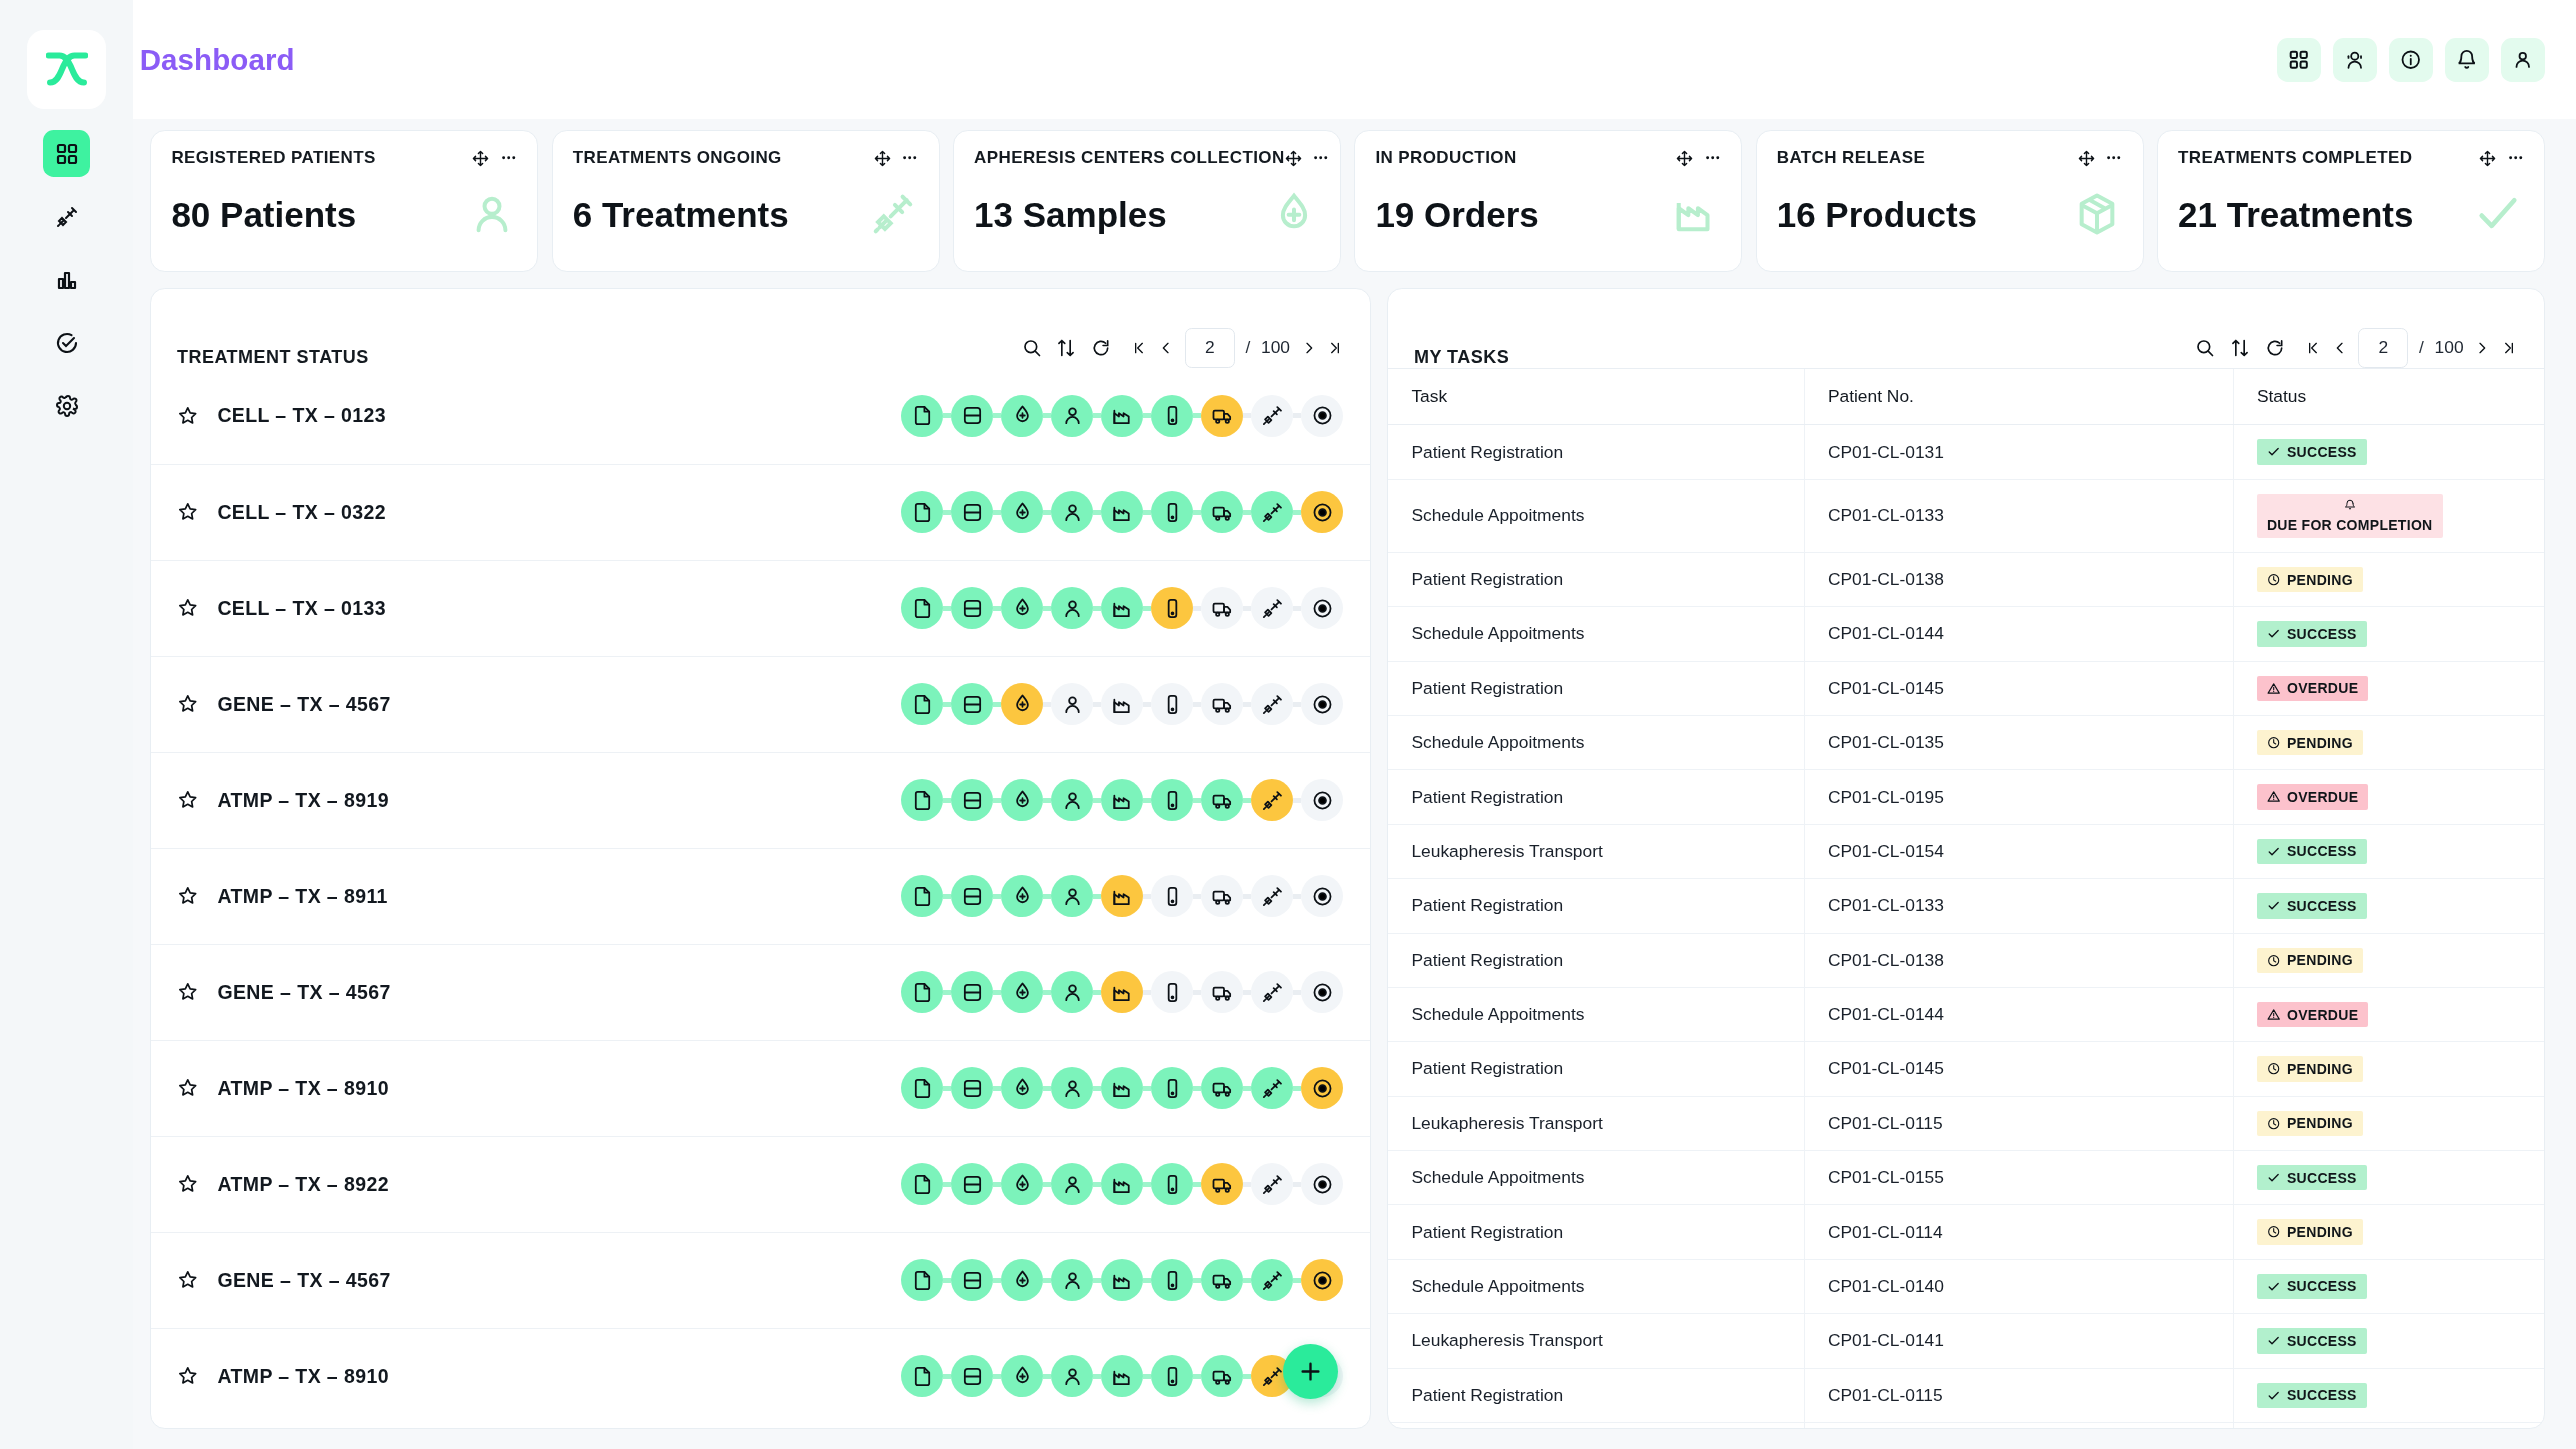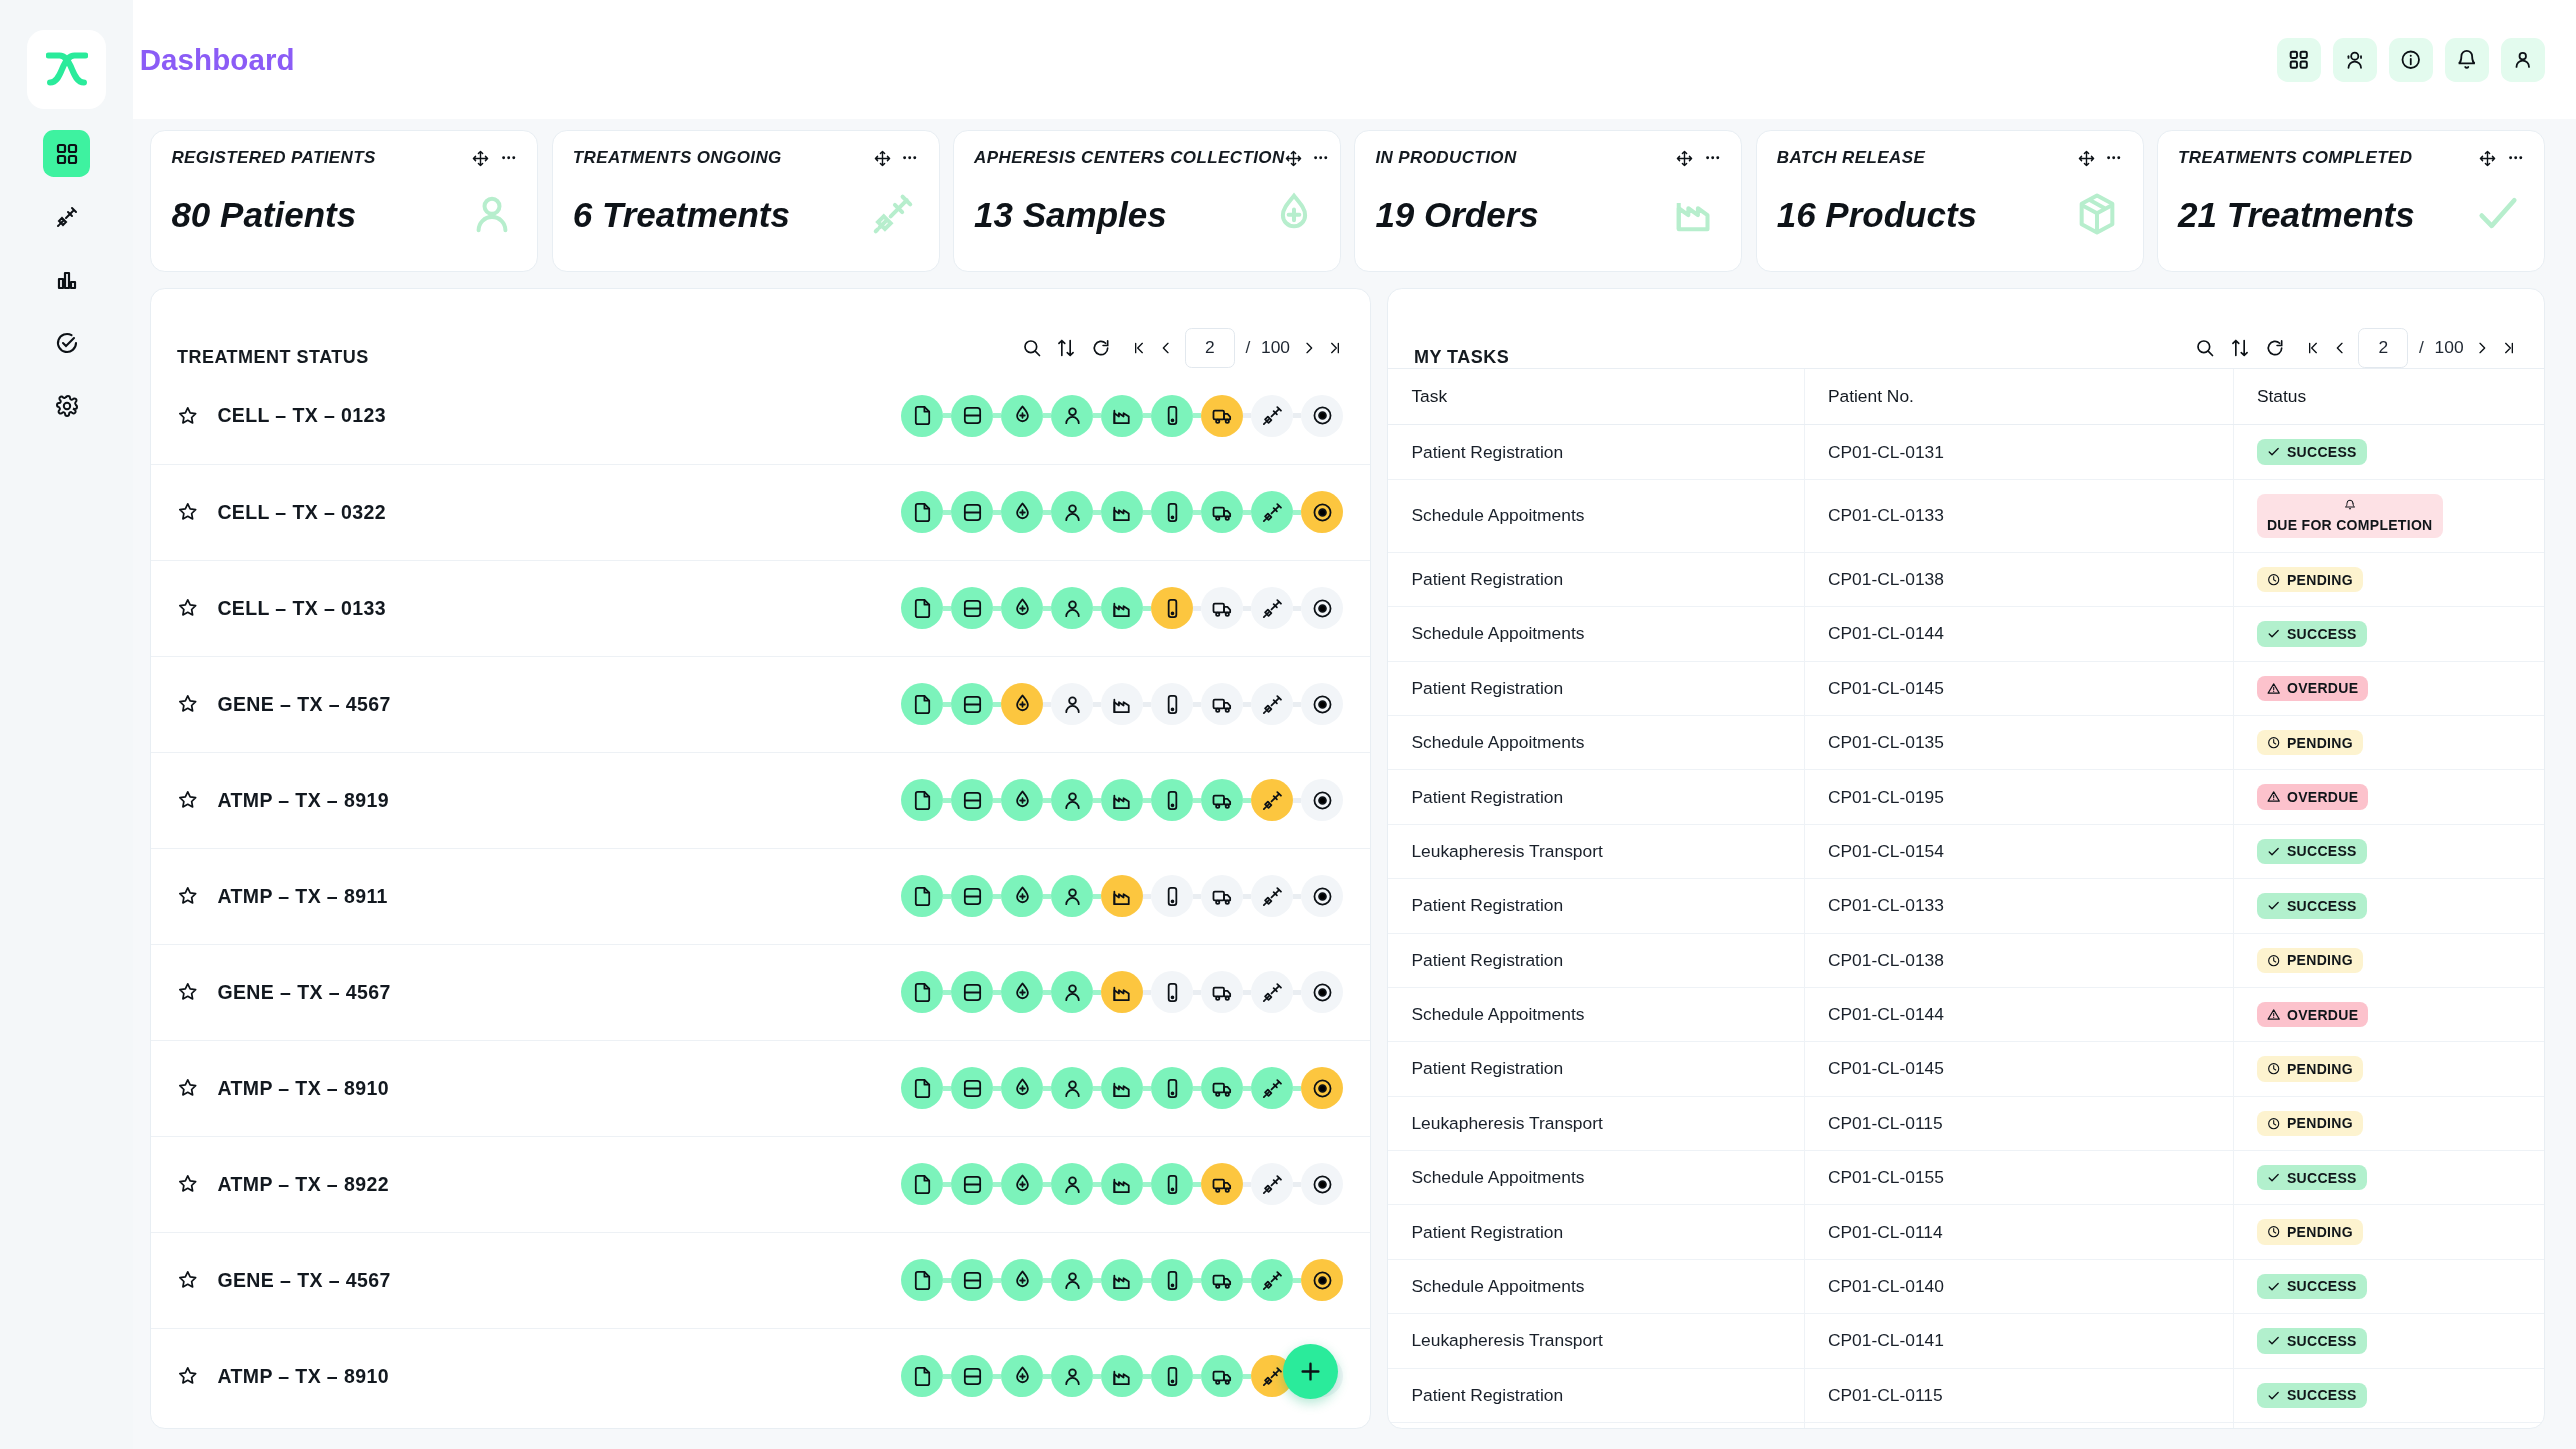--- a/index.html
+++ b/index.html
@@ -50,21 +50,21 @@
     width: 44px; height: 44px; border-radius: 10.7px; background: #e3fbee;
     display: flex; align-items: center; justify-content: center; cursor: pointer;
   }
 
   .content {
     flex: 1; padding: 10.7px 31px 0 17.4px;
     display: flex; flex-direction: column; gap: 16px; min-height: 0;
   }
 
   
-  .kpi-row { display: flex; gap: 13.4px; flex: 0 0 142px; font-style: italic; }
+  .kpi-row { display: flex; gap: 13.4px; flex: 0 0 142px; }
   .kpi-card {
     flex: 1; background: #ffffff; border: 1.3px solid #e8eef3; border-radius: 14.8px;
     padding: 17.4px 20px 0 20px; position: relative; overflow: hidden;
   }
   .kpi-head { display: flex; align-items: center; }
   .kpi-title {
     font-size: 17px; font-weight: 700; letter-spacing: 0.4px;
     color: #141a20; text-transform: uppercase; white-space: nowrap;
   }
   .kpi-head-actions { margin-left: auto; display: flex; align-items: center; gap: 10.7px; }
@@ -145,21 +145,21 @@
   }
   .tbl th.c0, .tbl td.c0 { width: 416px; }
   .tbl th.c1, .tbl td.c1 { width: 429px; border-left: 1.3px solid #eef2f6; }
   .tbl th.c2, .tbl td.c2 { border-left: 1.3px solid #eef2f6; }
   .tbl td {
     font-size: 17.4px; color: #19202a; padding: 14px 23px;
     border-bottom: 1.3px solid #eef2f6; white-space: nowrap;
   }
   .badge {
     display: inline-flex; align-items: center; gap: 6.7px;
-    padding: 4.7px 10px; border-radius: 8px;
+    padding: 4.7px 10px; border-radius: 2px;
     font-size: 14px; font-weight: 700; letter-spacing: 0.3px; color: #101519;
   }
   .badge.success { background: #b2f0cd; }
   .badge.pending { background: #fdf3cf; }
   .badge.overdue { background: #fcc2cc; }
   .badge.due     { background: #fde1e5; flex-direction: column; }
   .tbl-wrap { flex: 1; overflow: hidden; }
 </style>
 </head>
 <body>

